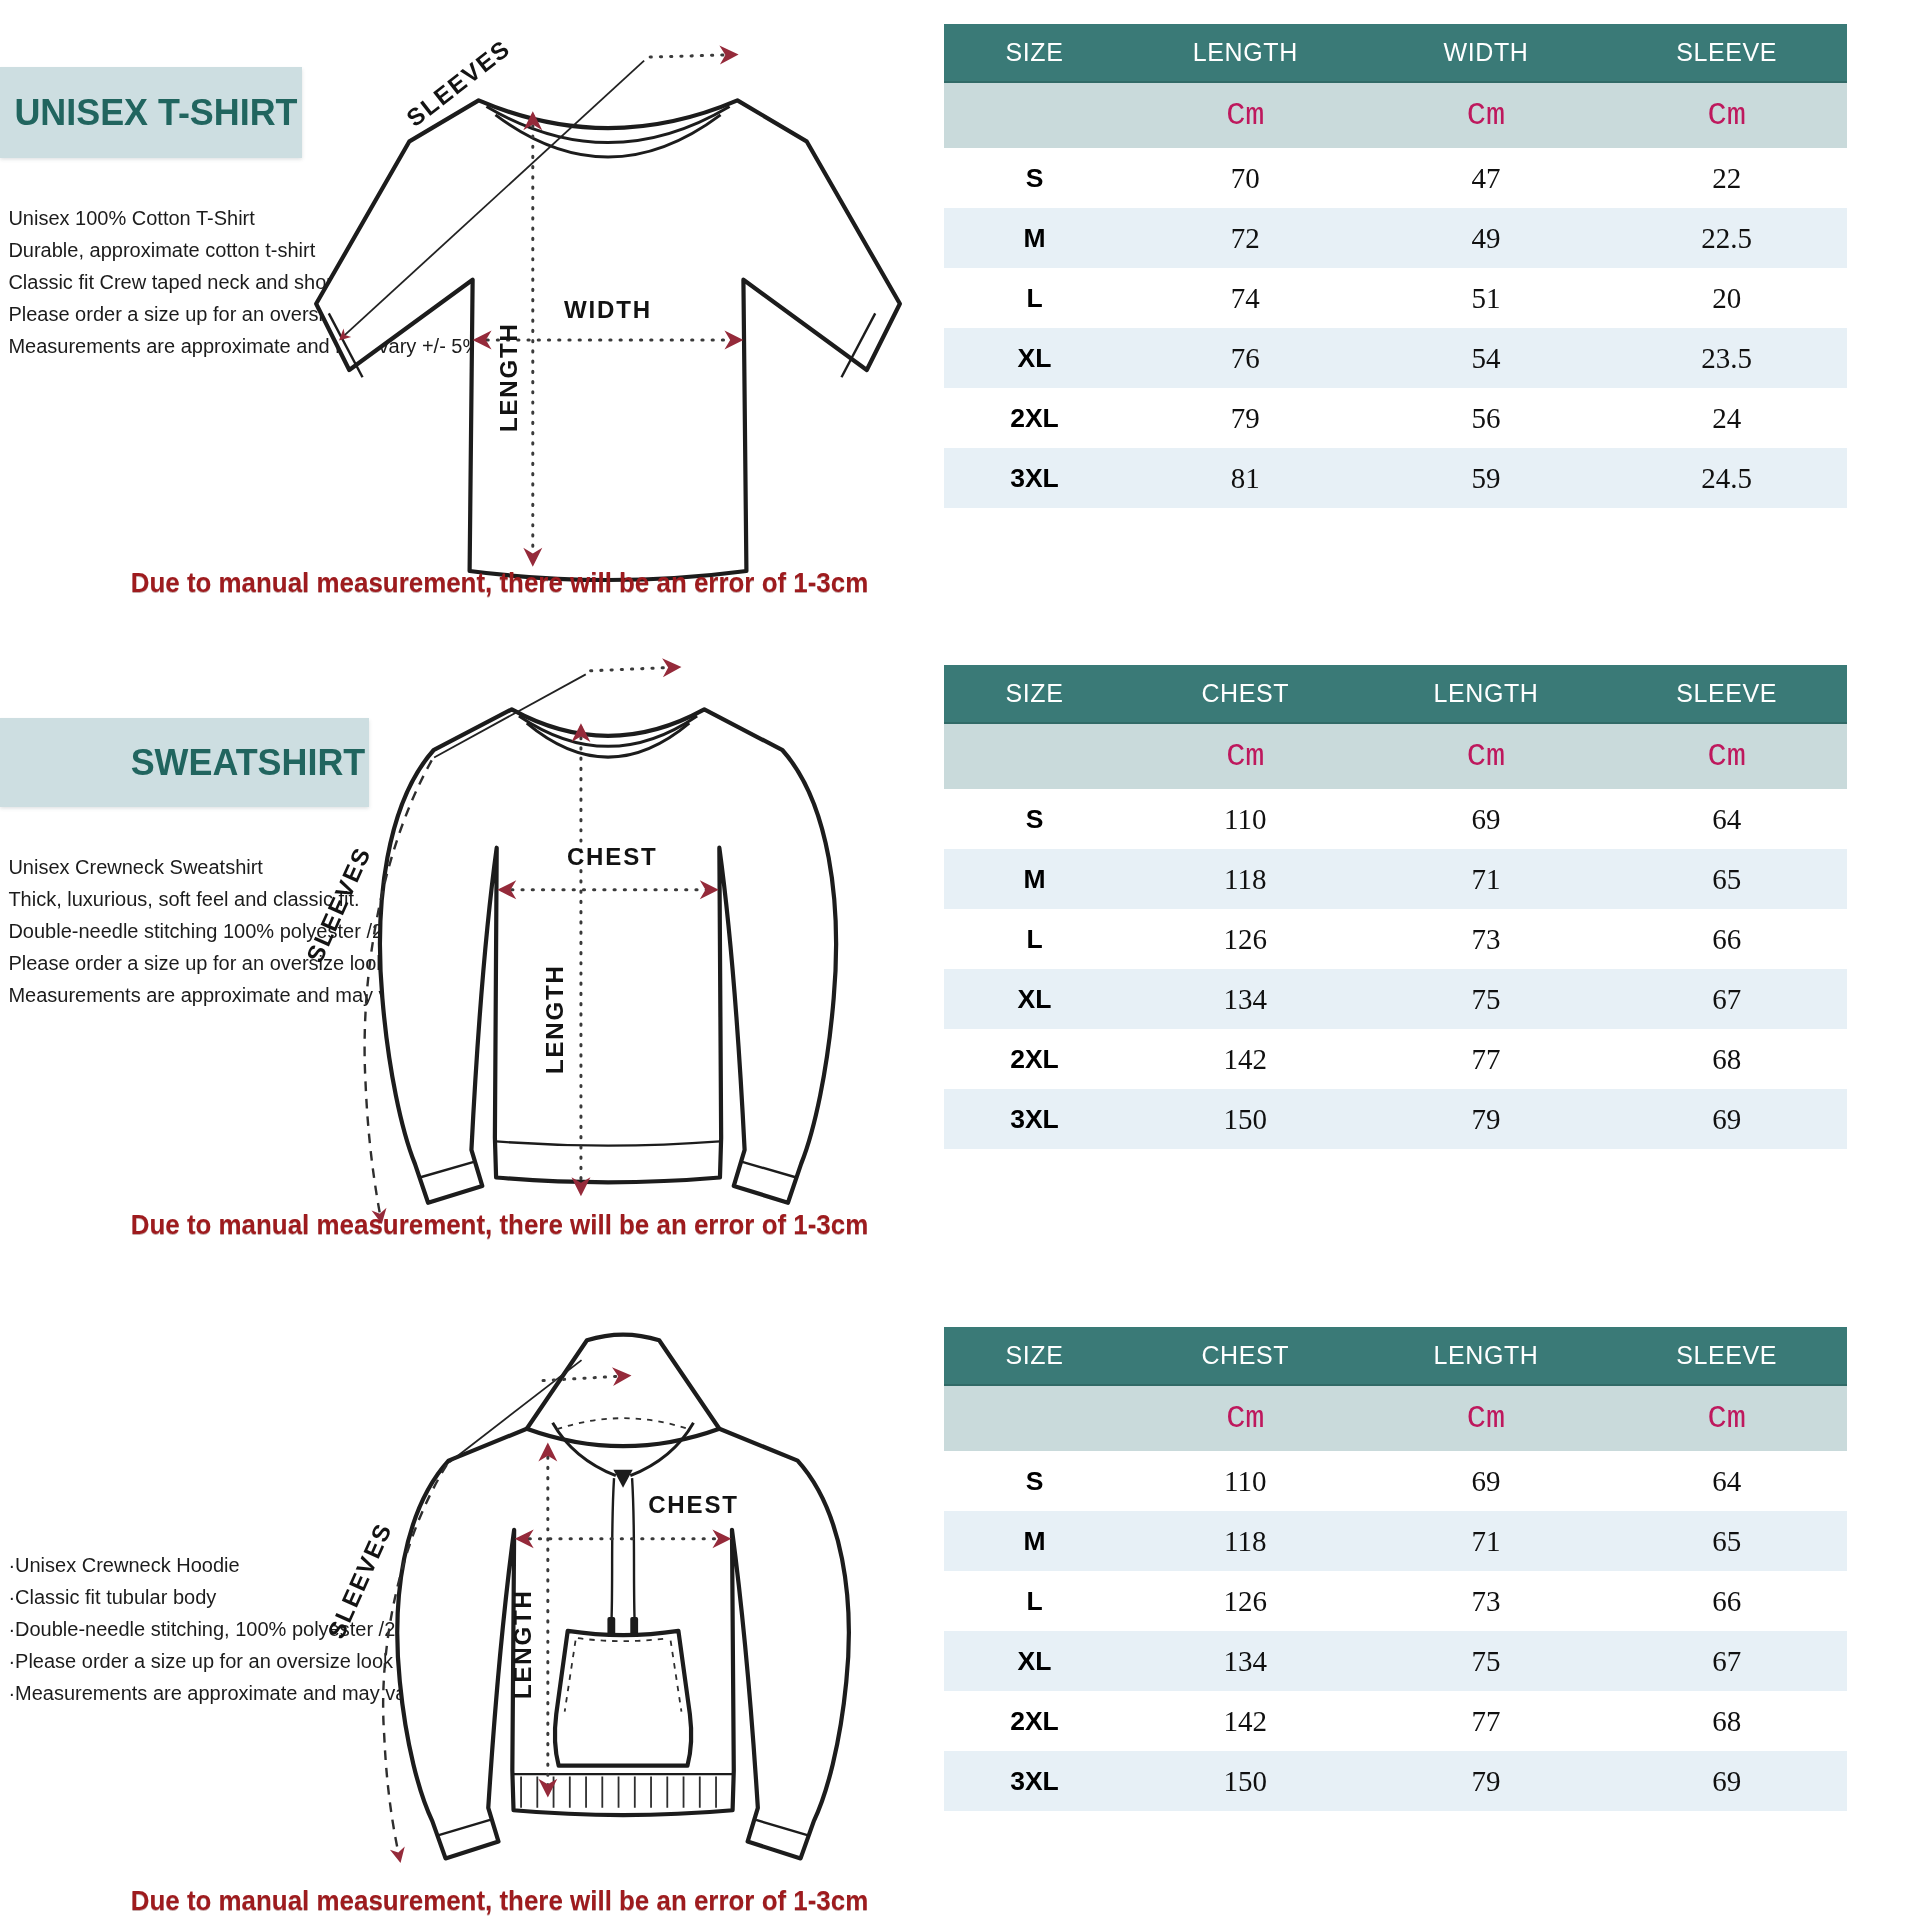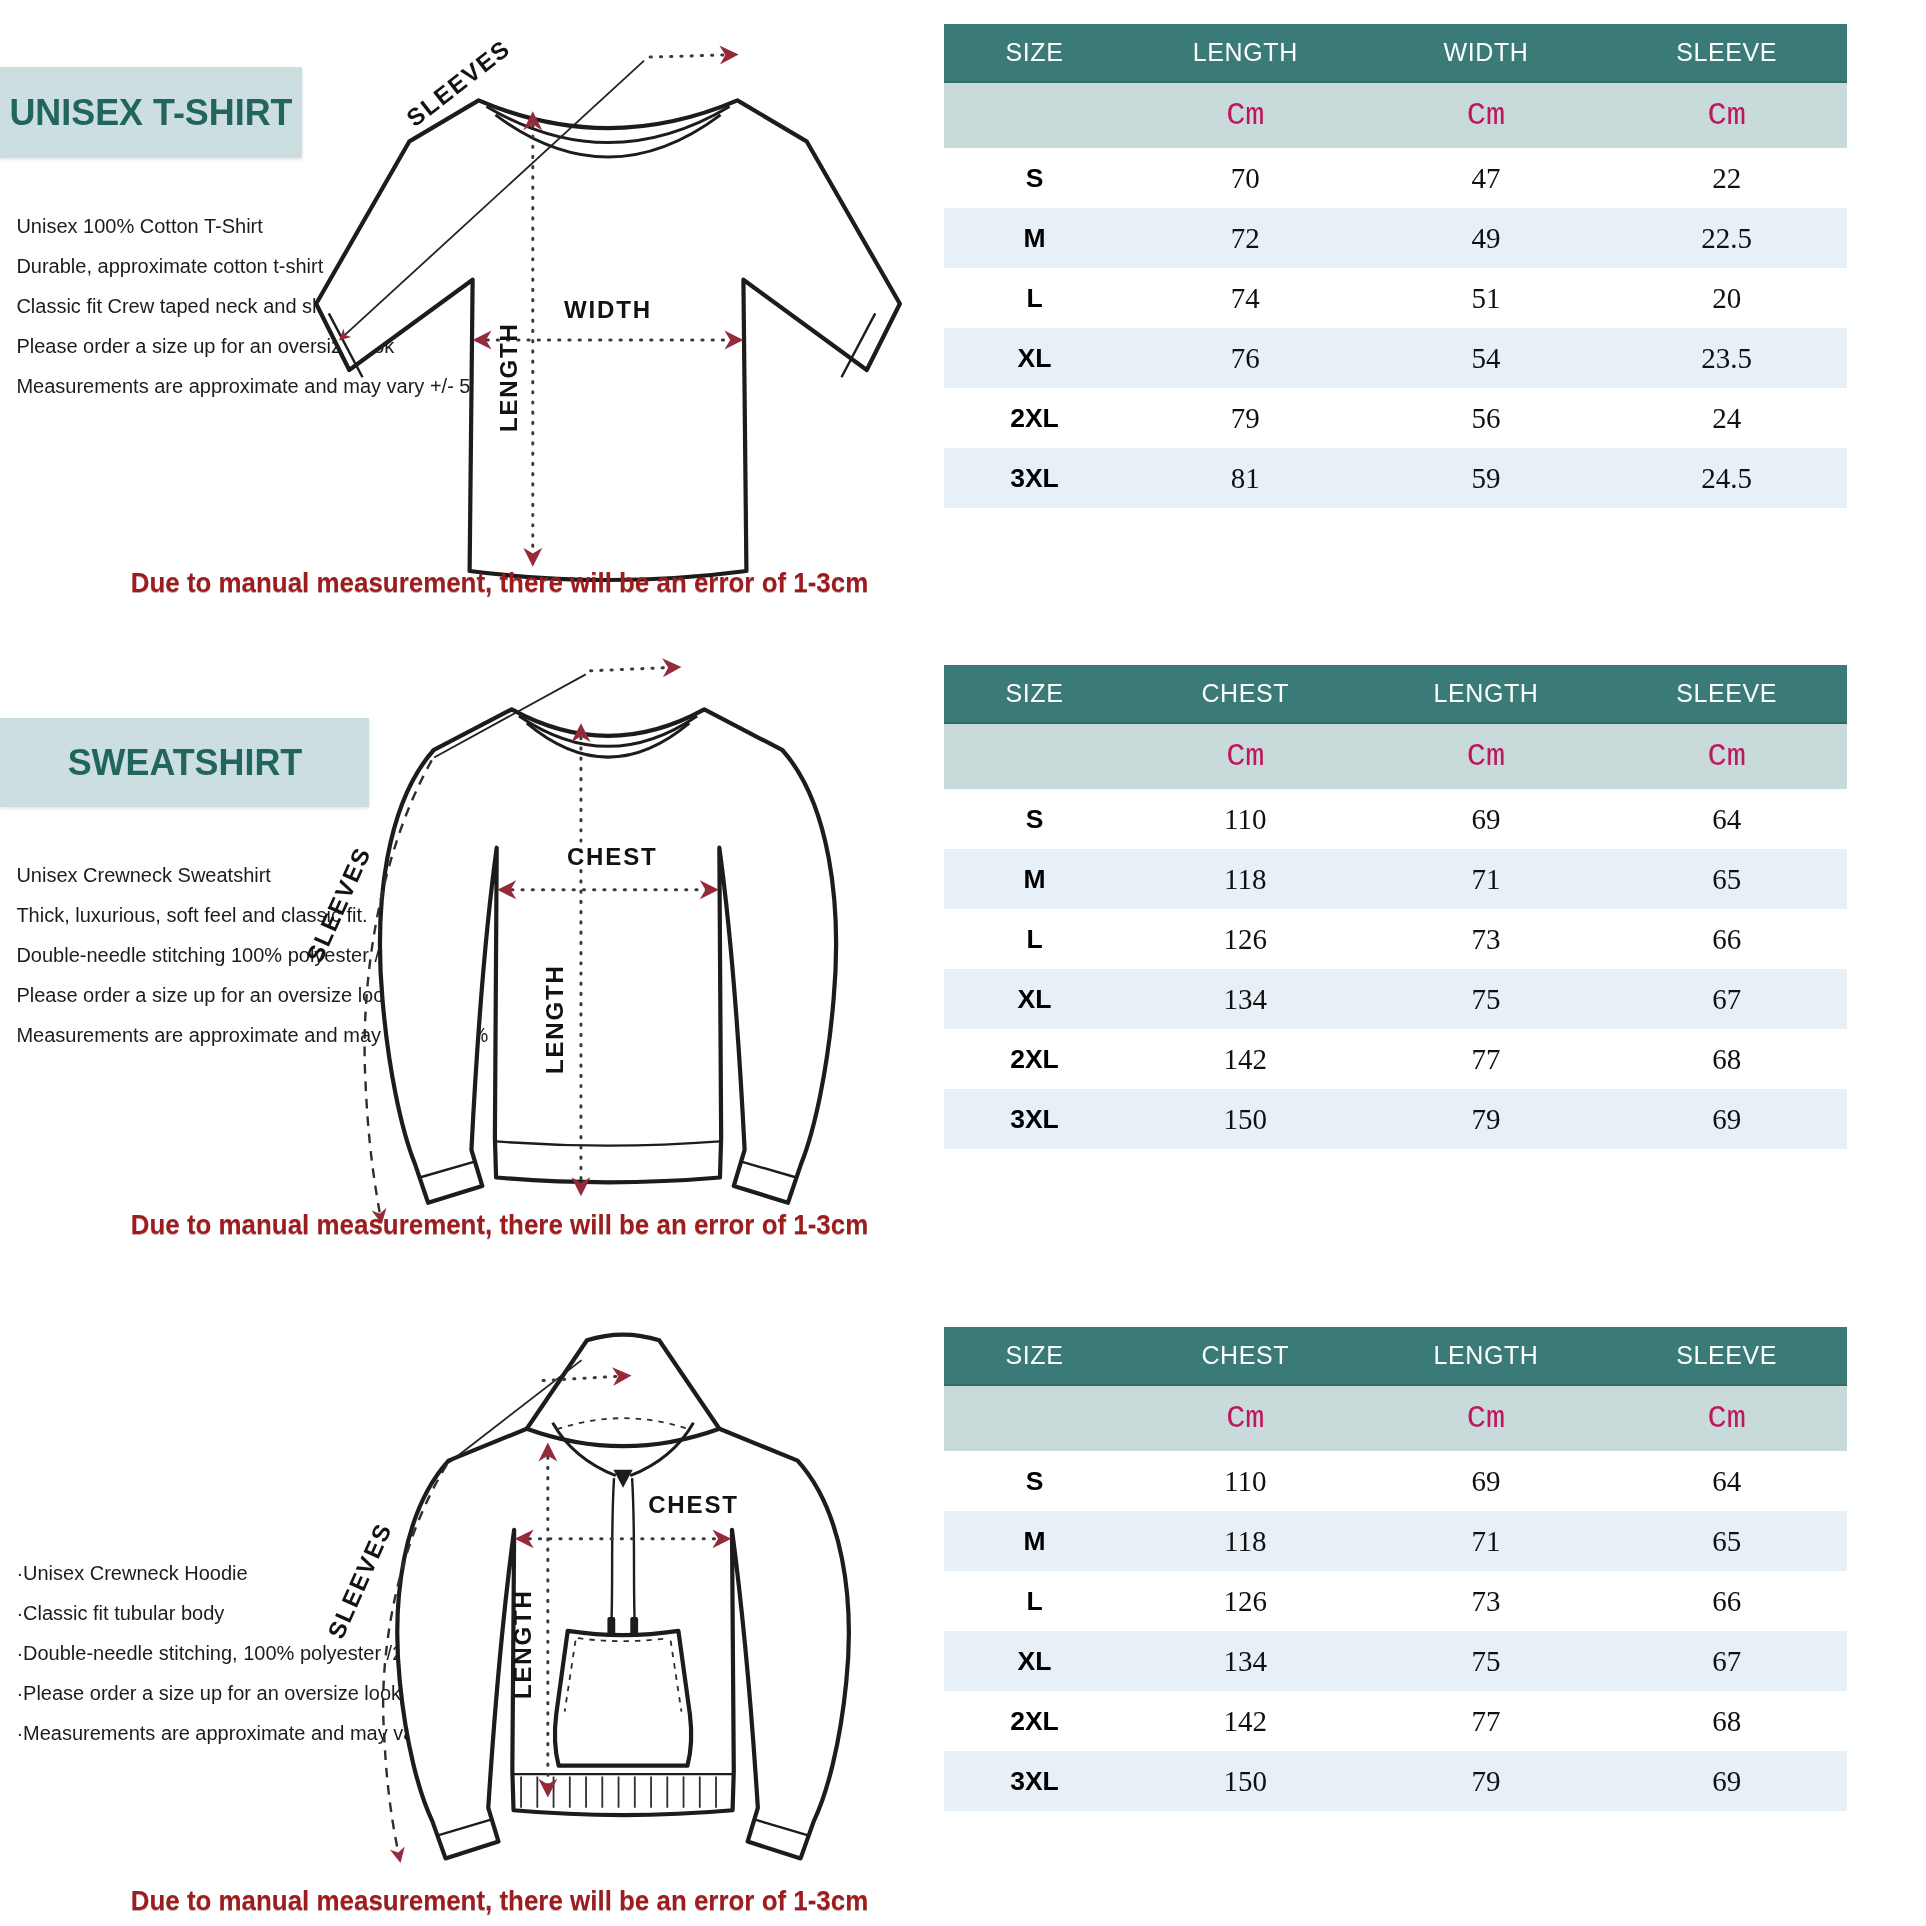--- a/index.html
+++ b/index.html
@@ -4,33 +4,33 @@
 <style>
   html,body{margin:0;padding:0}
   body{width:1926px;height:1926px;position:relative;background:#ffffff;
        font-family:"Liberation Sans",sans-serif;overflow:hidden}
 
   .sec{position:absolute;left:0;width:1926px;height:642px}
   .s1{top:0}.s2{top:642px}.s3{top:1284px}
 
   
   .titlebar{position:absolute;background:#cddee1;display:flex;align-items:center;
-            justify-content:center;box-shadow:0 1.8px 3.6px rgba(70,90,95,.18)}
+            justify-content:flex-end;box-shadow:0 1.8px 3.6px rgba(70,90,95,.18)}
   .s1 .titlebar{left:0;top:67px;width:302px;height:91px}
   .s2 .titlebar{left:0;top:76px;width:369px;height:89px}
   .s3 .titlebar{left:0;top:138px;width:320px;height:89px}
   .title{font-weight:bold;color:#21655f;letter-spacing:0;white-space:nowrap;transform:scaleX(.97)}
   .s1 .title{font-size:37px}
   .s2 .title{font-size:37px}
   .s3 .title{font-size:36px}
 
   
   .desc{position:absolute;left:8.4px;width:337px;color:#1c1c1c}
   .s1 .desc{top:202px}.s2 .desc{top:209px}.s3 .desc{top:265px}
-  .desc p{margin:8px;font-size:20px;line-height:32px;white-space:nowrap}
+  .desc p{margin:0;font-size:20px;line-height:32px;white-space:nowrap}
 
   
   .fig{position:absolute}
   .s1 .fig{left:259px;top:3.6px;width:686px;height:602px}
   .s2 .fig{left:256px;top:7.2px;width:686px;height:590px}
   .s3 .fig{left:259px;top:4.8px;width:686px;height:590px}
 
   .garment{fill:#ffffff;stroke:#1c1c1c;stroke-width:7;stroke-linejoin:round}
   .det{fill:none;stroke:#1c1c1c;stroke-width:5}
   .det4{fill:none;stroke:#1c1c1c;stroke-width:4}

